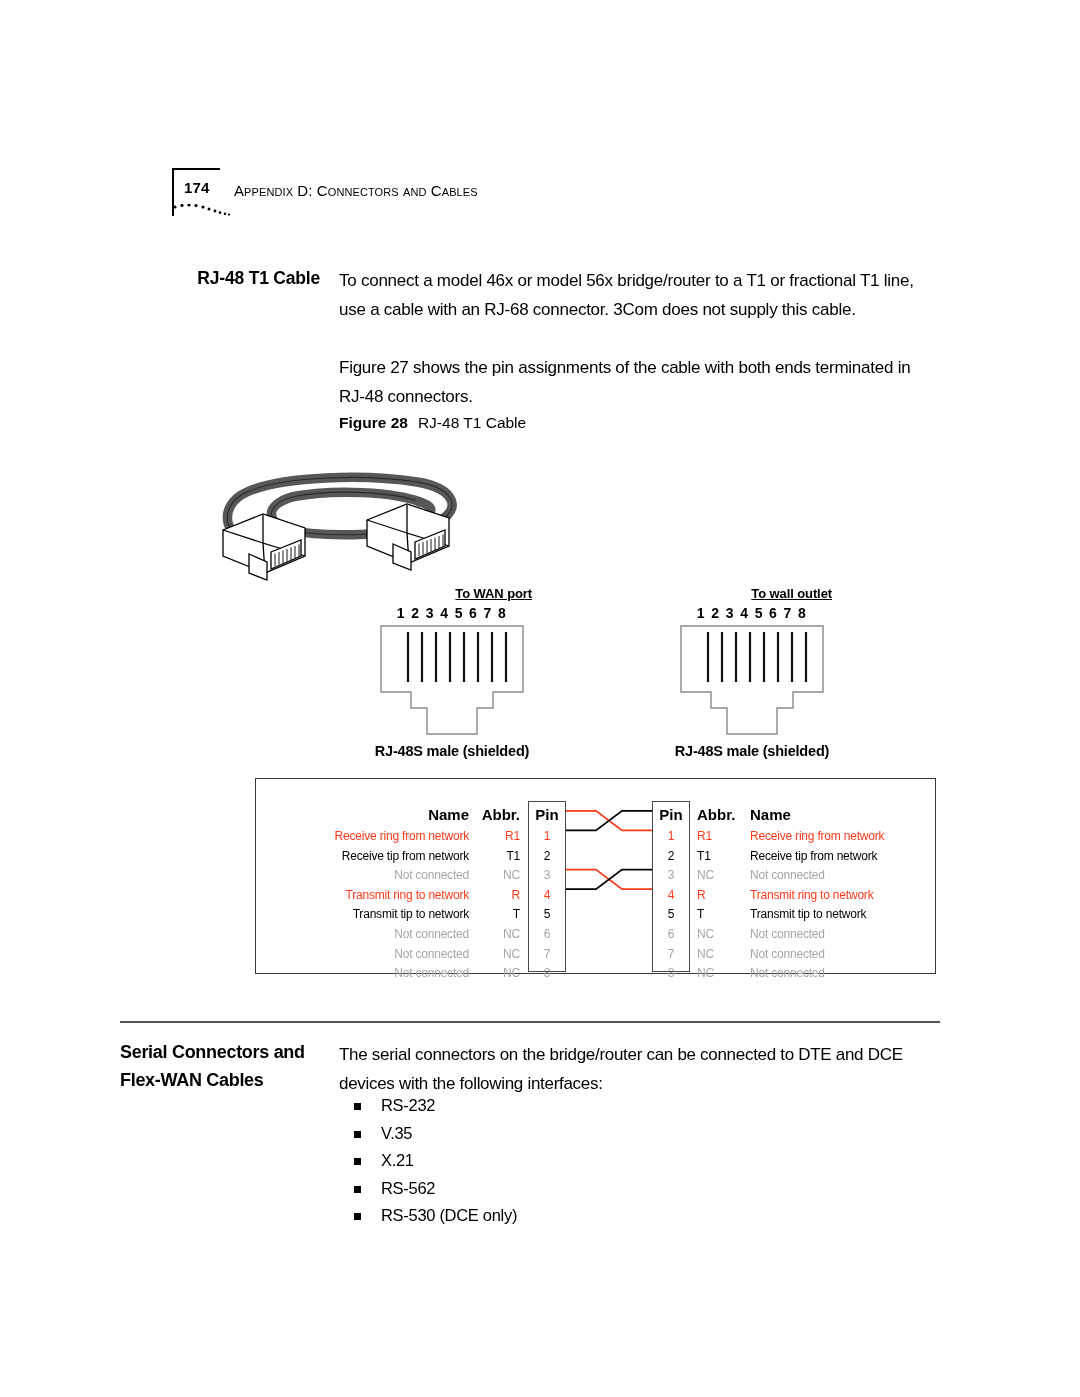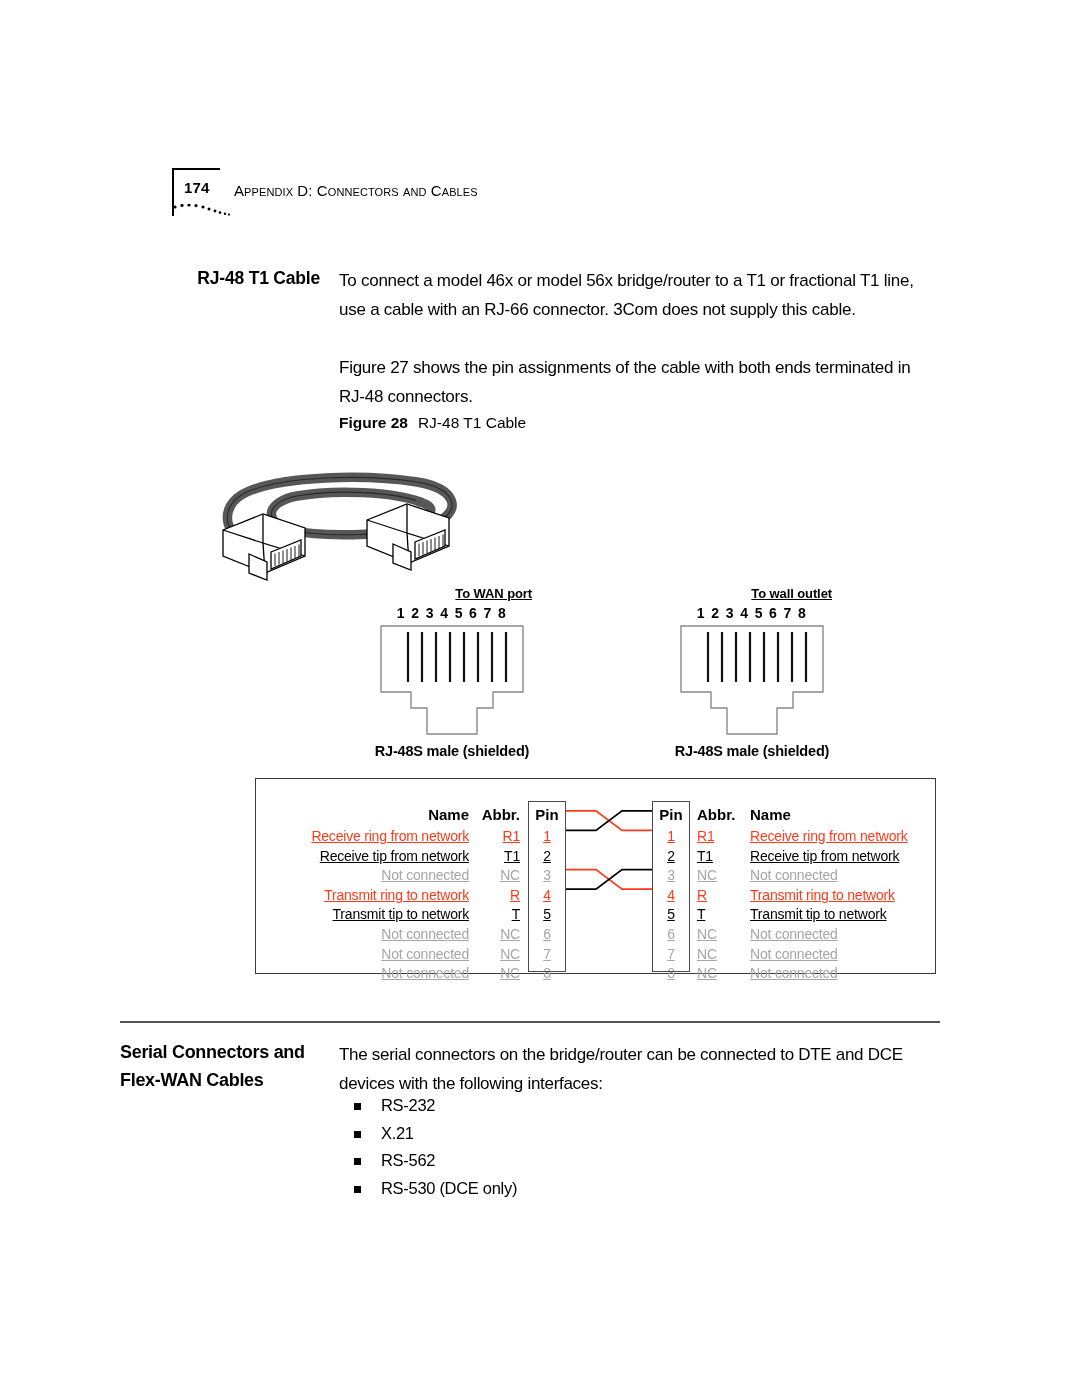--- a/index.html
+++ b/index.html
@@ -95,22 +95,22 @@
     width: 681px; height: 196px;
     border: 1.5px solid #3a3a3a;
     box-sizing: border-box;
   }
   .pt-col { position: absolute; top: 0; margin-top: 24px; }
   .pt-head {
     font-size: 15px; font-weight: bold;
     height: 24px; line-height: 24px;
   }
   .pt-cell {
-    font-size: 14px; height: 19.6px; line-height: 19.6px;
-    white-space: nowrap; letter-spacing: -.2px; text-decoration: underline;
+    font-size: 12px; height: 19.6px; line-height: 19.6px;
+    white-space: nowrap; letter-spacing: -.2px;
   }
   .pt-name-l { width: 205px; text-align: right; }
   .pt-abbr   { width: 42px;  text-align: right; }
   .pt-pin    { width: 38px;  text-align: center; }
   .pt-name-r { width: 230px; text-align: left; }
 
   #ptc-name-l { left: 8px;   }
   #ptc-abbr-l { left: 222px; }
   #ptc-pin-l  { left: 272px; }
   #ptc-pin-r  { left: 396px; }
@@ -172,21 +172,21 @@
     <circle cx="42" cy="7" r="1.4" fill="#000"></circle>
     <circle cx="47" cy="8.6" r="1.3" fill="#000"></circle>
     <circle cx="52" cy="9.8" r="1.2" fill="#000"></circle>
     <circle cx="56" cy="10.6" r="1.1" fill="#000"></circle>
   </svg>
   <div id="header-pageno">174</div>
   <div id="header-title">Appendix D: Connectors and Cables</div>
 </div>
 
 <div id="rj48-heading" class="sec-heading">RJ-48 T1 Cable</div>
-<div id="rj48-para1" class="sec-body">To connect a model 46x or model 56x bridge/router to a T1 or fractional T1 line, use a cable with an RJ-66 connector. 3Com does not supply this cable.</div>
+<div id="rj48-para1" class="sec-body">To connect a model 46x or model 56x bridge/router to a T1 or fractional T1 line, use a cable with an RJ-68 connector. 3Com does not supply this cable.</div>
 <div id="rj48-para2" class="sec-body">Figure 27 shows the pin assignments of the cable with both ends terminated in RJ-48 connectors.</div>
 
 <div id="figure-caption">
   <b>Figure 28</b><span>RJ-48 T1 Cable</span>
 </div>
 
 <svg id="cable-illustration" viewBox="0 0 330 145">
   <g fill="none" stroke="#000" stroke-width="1.3">
 
     <g stroke="#575757" stroke-width="9.5" stroke-linecap="round">
@@ -371,16 +371,17 @@
       <path d="M0 68.60000000000001 L30 68.60000000000001 L56 88.2 L86 88.2" fill="none" stroke="#ff3a1a" stroke-width="1.8"></path>
       <path d="M0 88.2 L30 88.2 L56 68.60000000000001 L86 68.60000000000001" fill="none" stroke="#000000" stroke-width="1.8"></path>
     </svg>
 </div>
 
 <div id="serial-divider"></div>
 <div id="serial-heading">Serial Connectors and Flex-WAN Cables</div>
 <div id="serial-para">The serial connectors on the bridge/router can be connected to DTE and DCE devices with the following interfaces:</div>
 <ul id="serial-list">
     <li>RS-232</li>
+    <li>V.35</li>
     <li>X.21</li>
     <li>RS-562</li>
     <li>RS-530 (DCE only)</li>
   </ul>
 
 </body></html>

